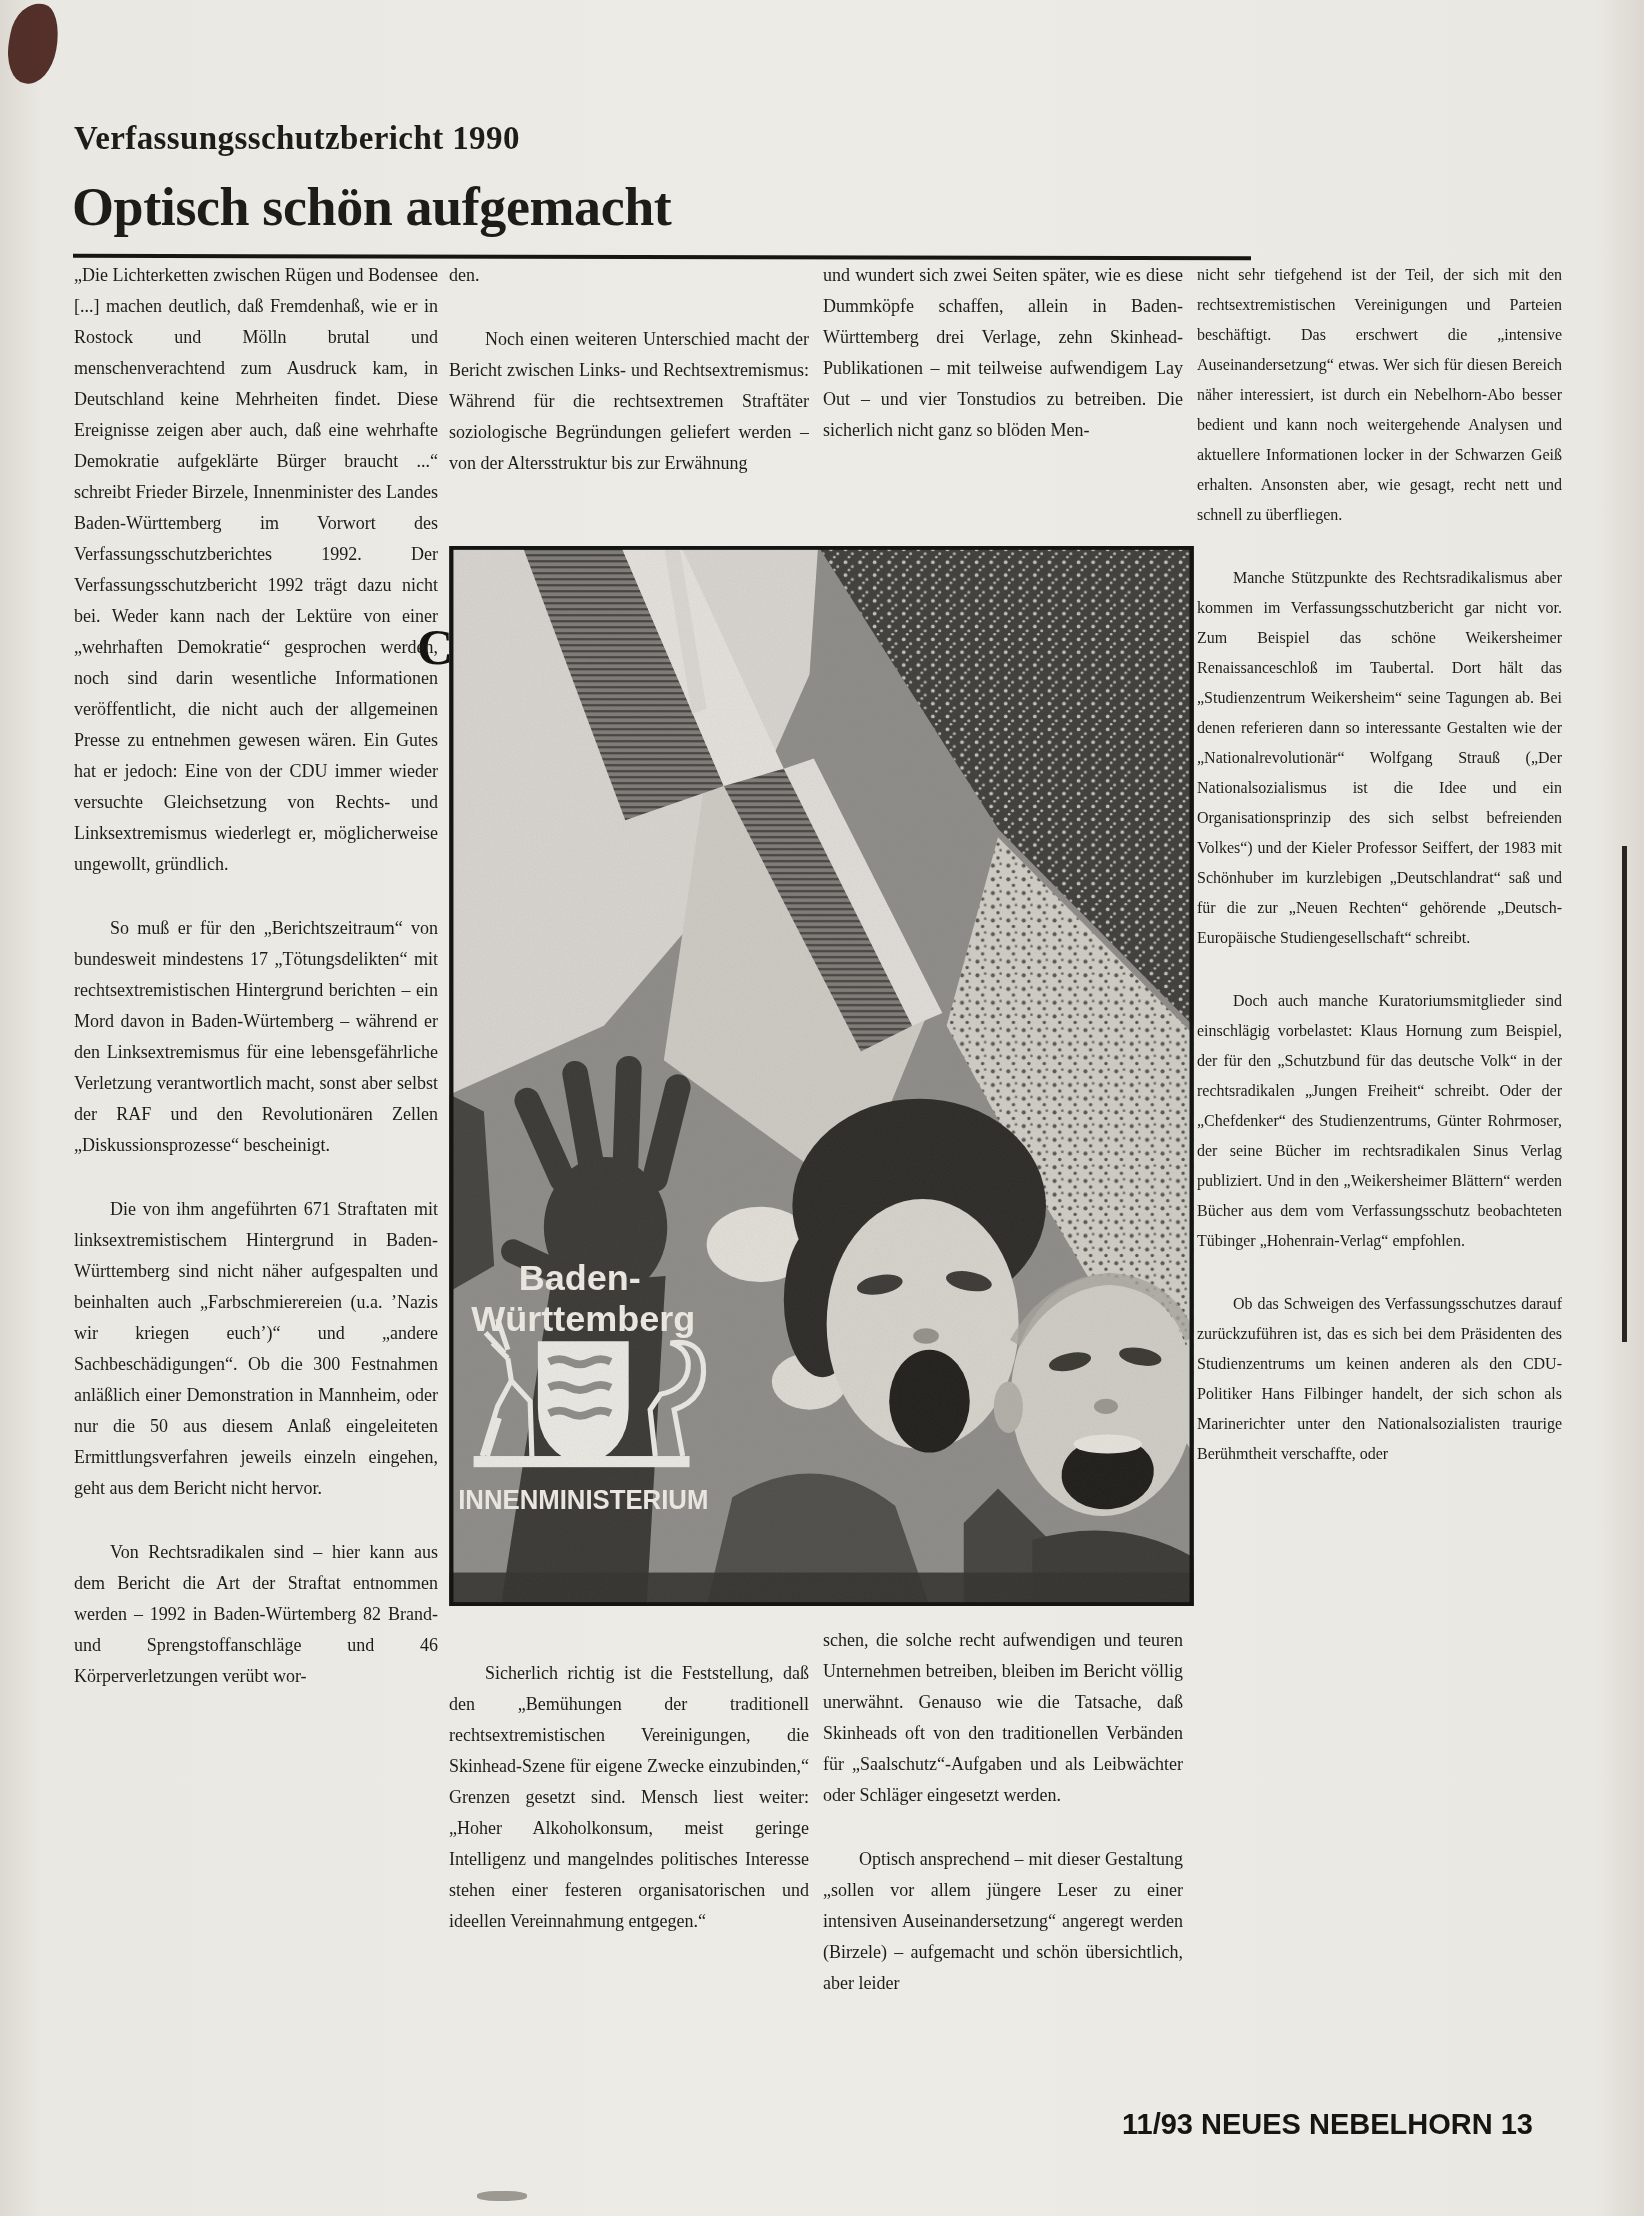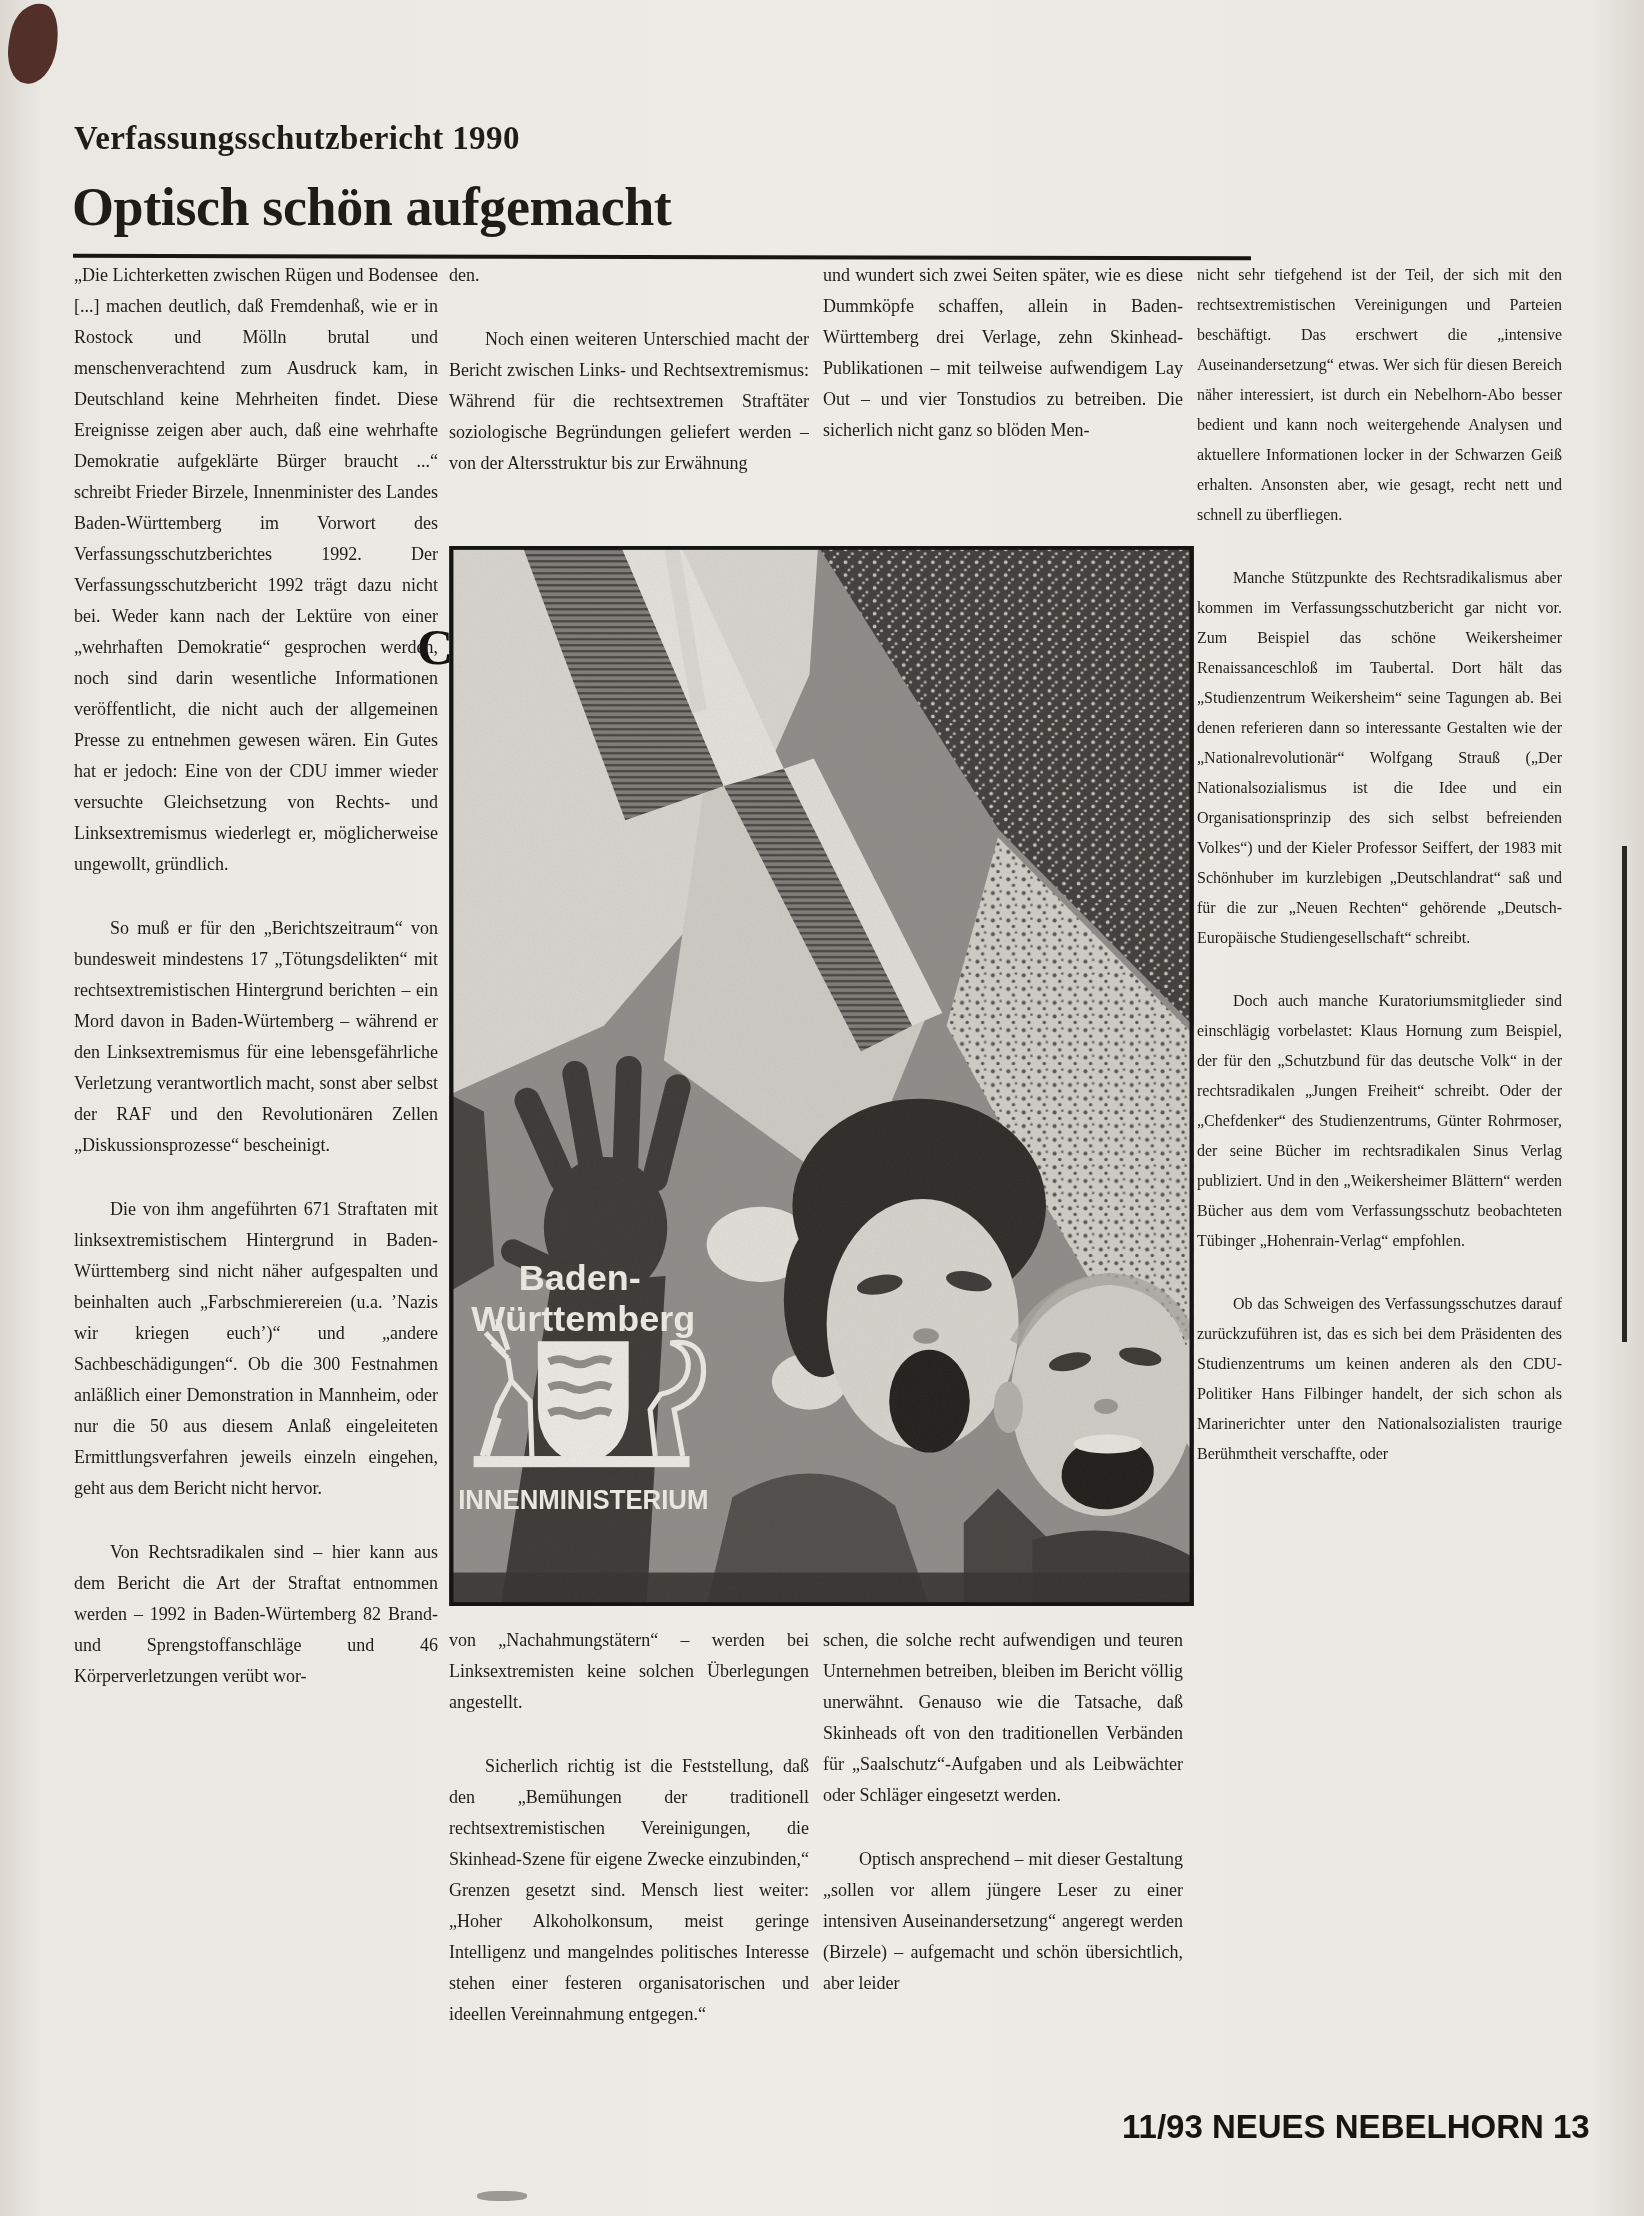--- a/index.html
+++ b/index.html
@@ -20,21 +20,21 @@
   #col1 { left:74px;  top:260px;  width:364px; height:1840px; }
   #col2-top { left:449px; top:260px; width:360px; height:292px; }
   #col3-top { left:823px; top:260px; width:360px; height:292px; }
   #col2-bottom { left:449px; top:1625px; width:360px; height:515px; }
   #col3-bottom { left:823px; top:1625px; width:360px; height:515px; }
   #col4 { left:1197px; top:260px; width:365px; height:1844px; font-size:16px; line-height:30px;font-family:Liberation Serif, serif; }
 
   .photo { position:absolute; left:449px; top:546px; width:745px; height:1060px; display:block; }
 
   .footer { position:absolute; left:1122px; top:2108px; font-family:"Liberation Sans", sans-serif;
-    font-weight:bold; font-size:33px; color:#161511; white-space:nowrap; }
+    font-weight:bold; font-size:29px; color:#161511; white-space:nowrap; }
 
   .artifact-blob { position:absolute; left:8.6px; top:3.4px; width:48px; height:81px; background:#46201a;
     border-radius:58% 42% 52% 48% / 45% 55% 50% 50%; transform:rotate(10deg); opacity:.92; }
   .artifact-line-right { position:absolute; left:1622px; top:846px; width:5.1px; height:496px; background:#151310; opacity:.9; }
   .artifact-glyph { position:absolute; left:417px; top:618px; font-size:50px; font-weight:bold; color:#141311; }
   .artifact-smudge-bottom { position:absolute; left:477px; top:2191px; width:50px; height:10.3px; background:#5a564f; opacity:.55; border-radius:40%; }
 </style>
 </head>
 <body>
 
@@ -163,21 +163,20 @@
 
     <text x="152" y="868" text-anchor="middle" font-size="42" font-weight="bold" fill="#f0ede7" font-family="Liberation Sans, sans-serif">Baden-</text>
     <text x="156" y="916" text-anchor="middle" font-size="42" font-weight="bold" fill="#f0ede7" font-family="Liberation Sans, sans-serif">Württemberg</text>
     <text x="156" y="1124" text-anchor="middle" font-size="33" font-weight="bold" fill="#f0ede7" font-family="Liberation Sans, sans-serif" textLength="292" lengthAdjust="spacingAndGlyphs">INNENMINISTERIUM</text>
 
     <rect width="868" height="1237" filter="url(#grain)" opacity="0.14"></rect>
     <rect x="2" y="2" width="864" height="1233" fill="none" stroke="#141413" stroke-width="5"></rect>
   </svg>
 
   <section id="col2-bottom" class="col body-text">
-    <p>von „Nachahmungstätern“ – werden bei Linksextremisten keine solchen Überlegungen angestellt.</p>
     <p class="indent">Sicherlich richtig ist die Feststellung, daß den „Bemühungen der traditionell rechtsextremistischen Vereinigungen, die Skinhead-Szene für eigene Zwecke einzubinden,“ Grenzen gesetzt sind. Mensch liest weiter: „Hoher Alkoholkonsum, meist geringe Intelligenz und mangelndes politisches Interesse stehen einer festeren organisatorischen und ideellen Vereinnahmung entgegen.“</p>
   </section>
 
   <section id="col3-bottom" class="col body-text">
     <p>schen, die solche recht aufwendigen und teuren Unternehmen betreiben, bleiben im Bericht völlig unerwähnt. Genauso wie die Tatsache, daß Skinheads oft von den traditionellen Verbänden für „Saalschutz“-Aufgaben und als Leibwächter oder Schläger eingesetzt werden.</p>
     <p class="indent">Optisch ansprechend – mit dieser Gestaltung „sollen vor allem jüngere Leser zu einer intensiven Auseinandersetzung“ angeregt werden (Birzele) – aufgemacht und schön übersichtlich, aber leider</p>
   </section>
 
   <section id="col4" class="col">
     <p>nicht sehr tiefgehend ist der Teil, der sich mit den rechtsextremistischen Vereinigungen und Parteien beschäftigt. Das erschwert die „intensive Auseinandersetzung“ etwas. Wer sich für diesen Bereich näher interessiert, ist durch ein Nebelhorn-Abo besser bedient und kann noch weitergehende Analysen und aktuellere Informationen locker in der Schwarzen Geiß erhalten. Ansonsten aber, wie gesagt, recht nett und schnell zu überfliegen.</p>

